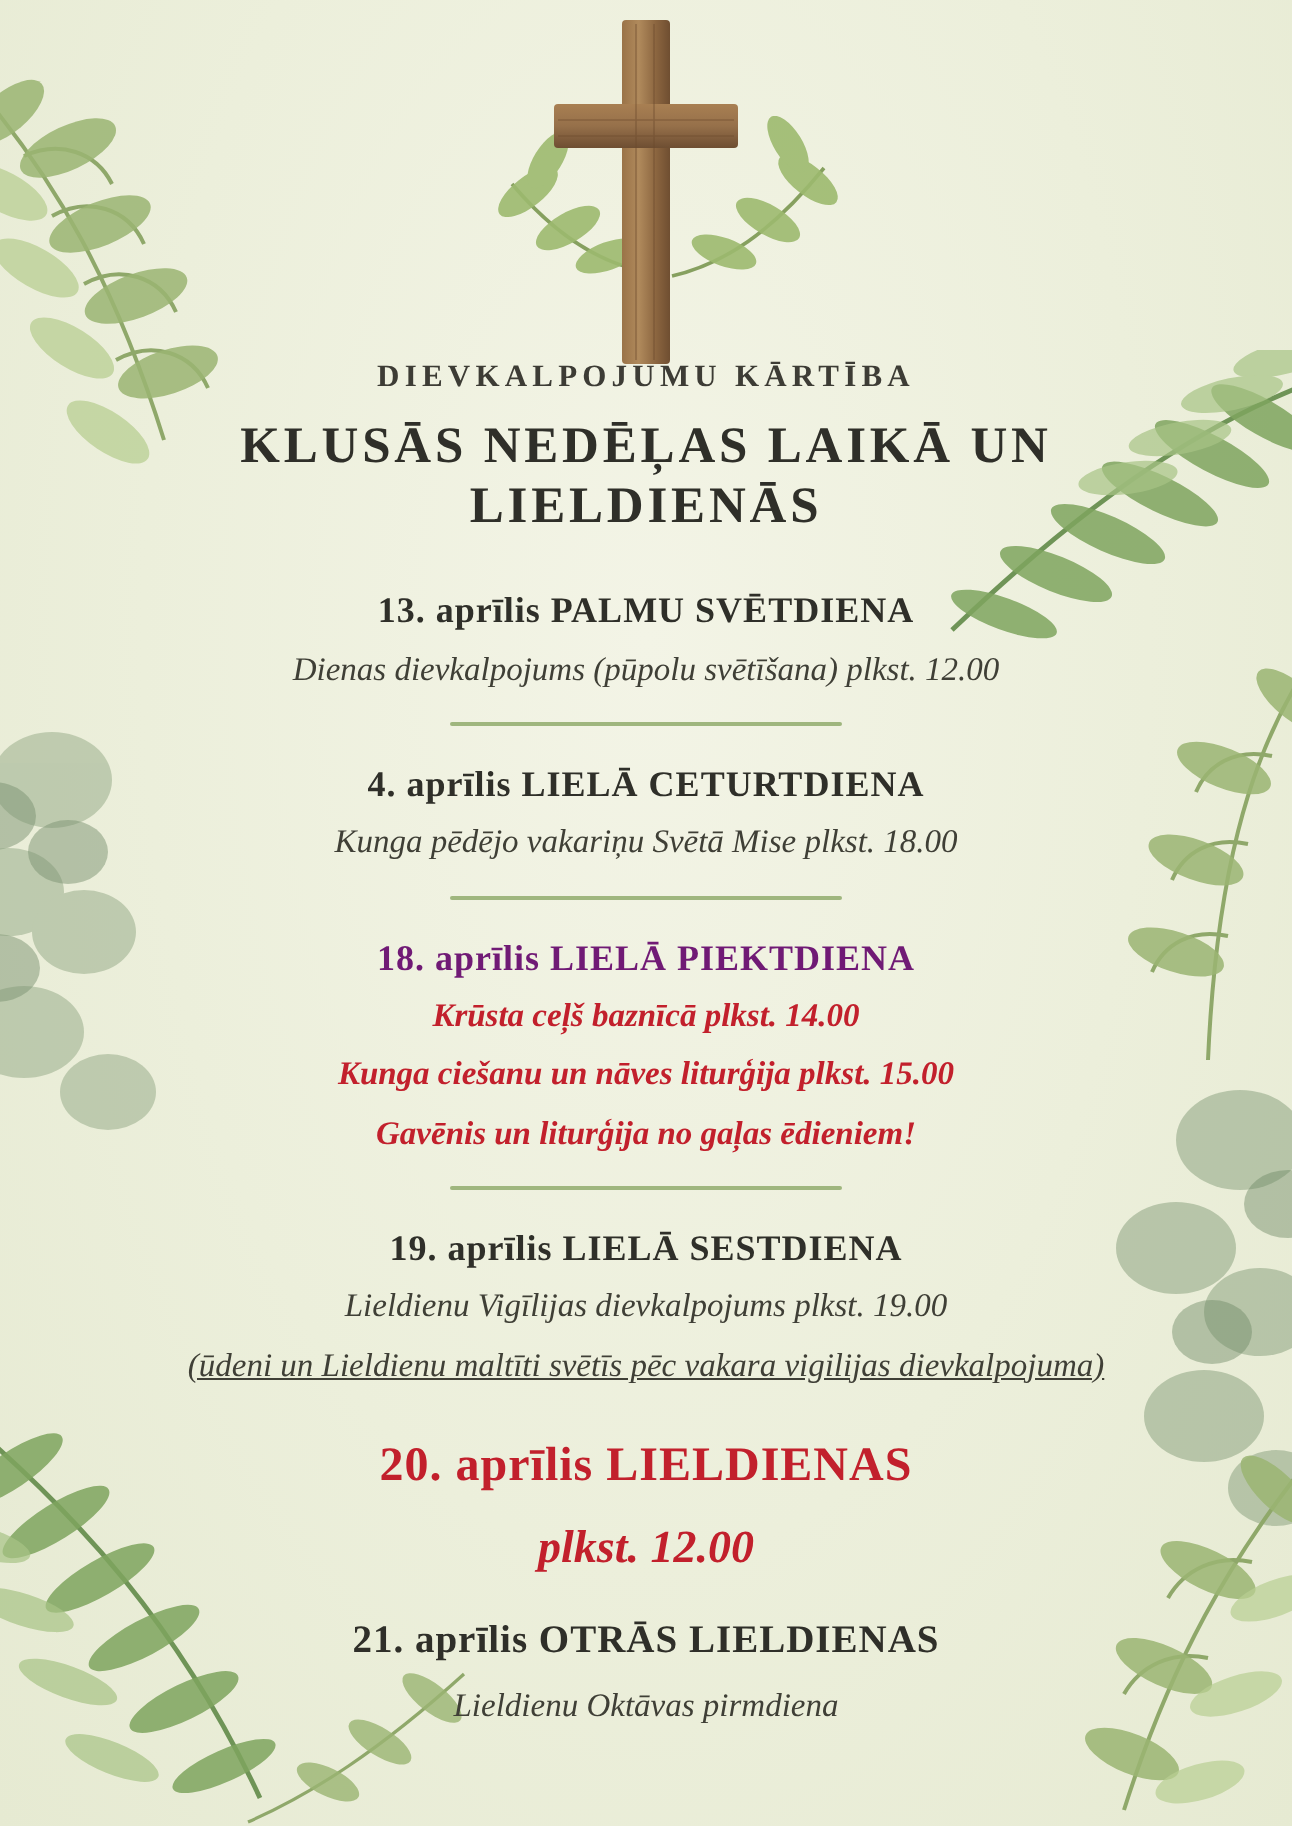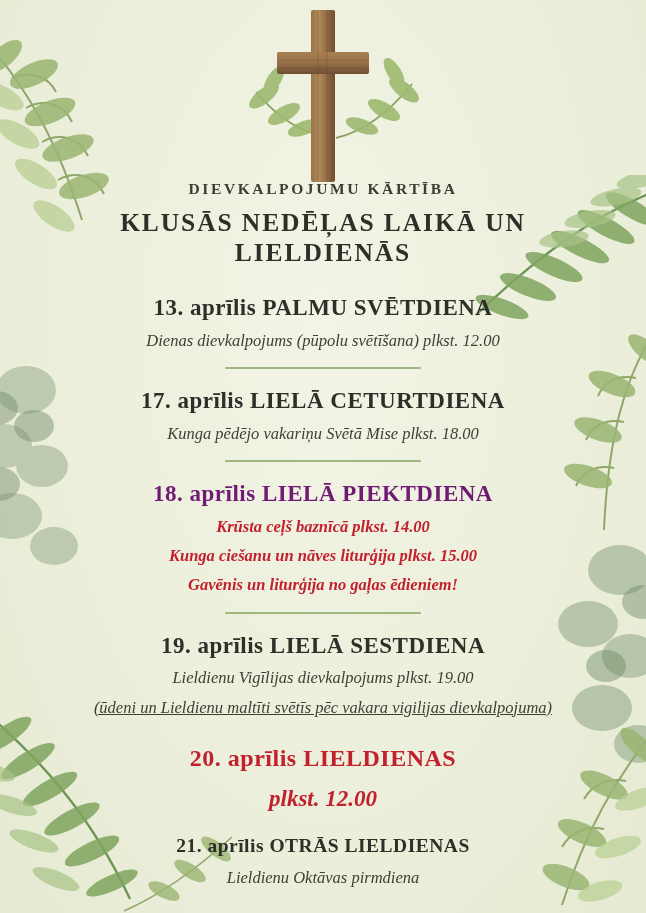--- a/index.html
+++ b/index.html
@@ -61,21 +61,21 @@
     letter-spacing: 1.9px;
     font-weight: 700;
     color: #2f2f29;
     margin-top: 10px;
   }
 
   .block { margin-top: 18px; }
   .block.first { margin-top: 26px; }
 
   .b-title {
-    font-size: 23px;
+    font-size: 18px;
     font-weight: 700;
     letter-spacing: 0.5px;
     color: #2f2f29;
     line-height: 1.25;
   }
 
   .b-line {
     font-size: 16.5px;
     font-style: italic;
     color: #3f3f36;
@@ -327,21 +327,21 @@
   <div class="head-small">DIEVKALPOJUMU KĀRTĪBA</div>
   <div class="head-big">KLUSĀS NEDĒĻAS LAIKĀ UN LIELDIENĀS</div>
 
   <div class="block first">
     <div class="b-title">13. aprīlis PALMU SVĒTDIENA</div>
     <div class="b-line">Dienas dievkalpojums (pūpolu svētīšana) plkst. 12.00</div>
   </div>
   <div class="divider"></div>
 
   <div class="block">
-    <div class="b-title">17. aprīlis LIELĀ CETURTDIENA</div>
+    <div class="b-title">4. aprīlis LIELĀ CETURTDIENA</div>
     <div class="b-line">Kunga pēdējo vakariņu Svētā Mise plkst. 18.00</div>
   </div>
   <div class="divider"></div>
 
   <div class="block red">
     <div class="b-title">18. aprīlis LIELĀ PIEKTDIENA</div>
     <div class="b-line">Krūsta ceļš baznīcā plkst. 14.00</div>
     <div class="b-line">Kunga ciešanu un nāves liturģija  plkst. 15.00</div>
     <div class="b-line">Gavēnis un liturģija no gaļas ēdieniem!</div>
   </div>

